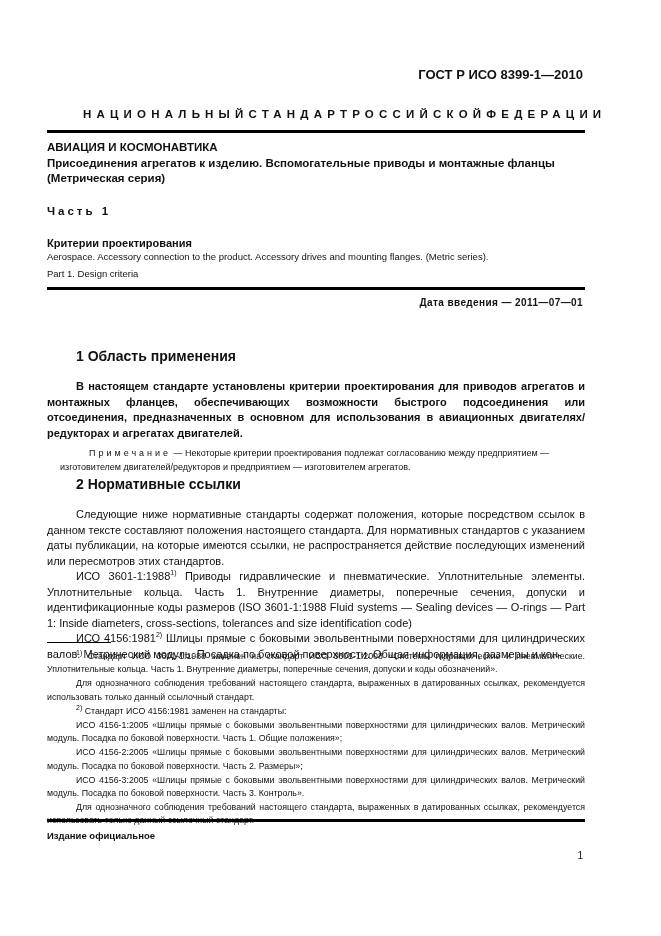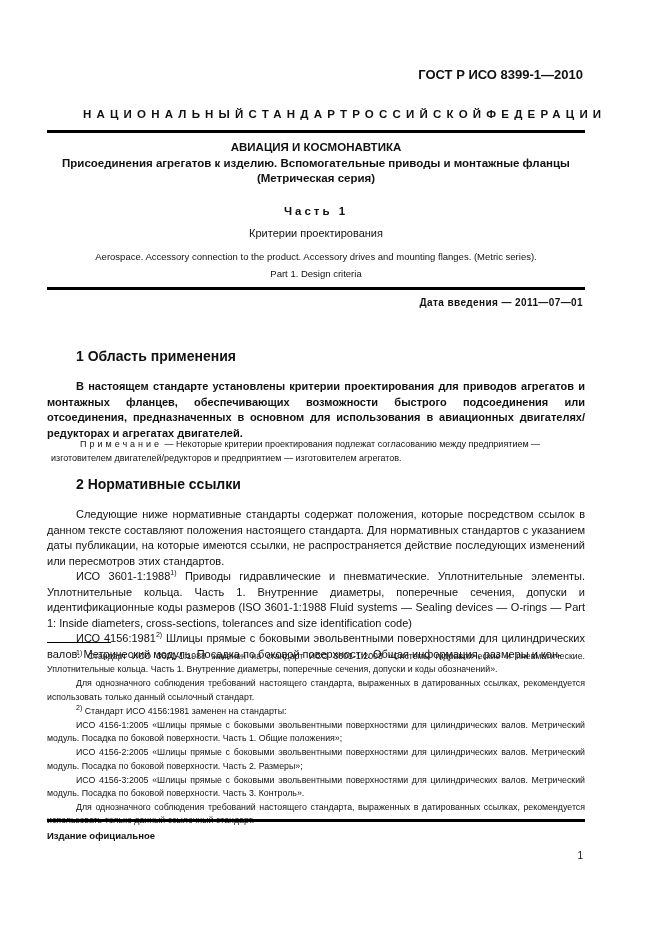--- a/index.html
+++ b/index.html
@@ -1,32 +1,32 @@
 <!DOCTYPE html>
 <html><head>
 <meta charset="utf-8">
 <style>
   html, body { margin: 0; padding: 0; background: #ffffff; }
   body { width: 661px; height: 936px; position: relative; overflow: hidden; color: #111; font-family: "Liberation Sans", sans-serif; }
   .abs { position: absolute; }
   .doc-code { right: 78px; top: 67px; font-size: 13px; font-weight: bold; }
   .nat-std { left: 47px; right: 78px; top: 108px; font-size: 11.5px; font-weight: bold; letter-spacing: 5.2px; white-space: nowrap; display: flex; justify-content: space-between; padding-left: 36px; }
   .rule { left: 47px; width: 538px; height: 3px; background: #000; }
-  .center { left: 47px; width: 538px; text-align: center; }
+  .center { left: 47px; width: 538px; }
   .title-main { top: 141px; font-size: 11.5px; font-weight: bold; }
   .title-sub { top: 156px; font-size: 11.5px; font-weight: bold; line-height: 15px; }
   .part { top: 205px; font-size: 11.5px; font-weight: bold; letter-spacing: 3px; }
-  .crit { top: 227px; font-size: 11px; font-weight: normal; }
+  .crit { top: 237px; font-size: 11px; font-weight: bold; }
   .eng { top: 248px; font-size: 9.5px; line-height: 17px; }
   .date { right: 78px; top: 297px; font-size: 10px; font-weight: bold; letter-spacing: 0.4px; }
   .h2 { left: 76px; font-size: 14px; font-weight: bold; }
   .para { left: 47px; width: 538px; font-size: 11px; line-height: 15.5px; text-align: justify; }
   .para p { margin: 0; text-indent: 29px; }
   .note { left: 47px; width: 538px; font-size: 9px; line-height: 13.5px; }
-  .note p { margin: 4px; text-indent: 29px; }
+  .note p { margin: 13px; text-indent: 29px; }
   .spaced { letter-spacing: 3px; }
   sup { font-size: 7px; line-height: 0; }
   .fn-rule { left: 47px; top: 642px; width: 64px; height: 1px; background: #000; }
   .fn { left: 47px; width: 538px; font-size: 8.8px; line-height: 13.2px; text-align: justify; }
   .fn p { margin: 0 0 1px 0; text-indent: 29px; }
   .official { left: 47px; top: 830px; font-size: 9.5px; font-weight: bold; }
   .page-num { right: 78px; top: 850px; font-size: 10px; }
 </style>
 </head>
 <body>

